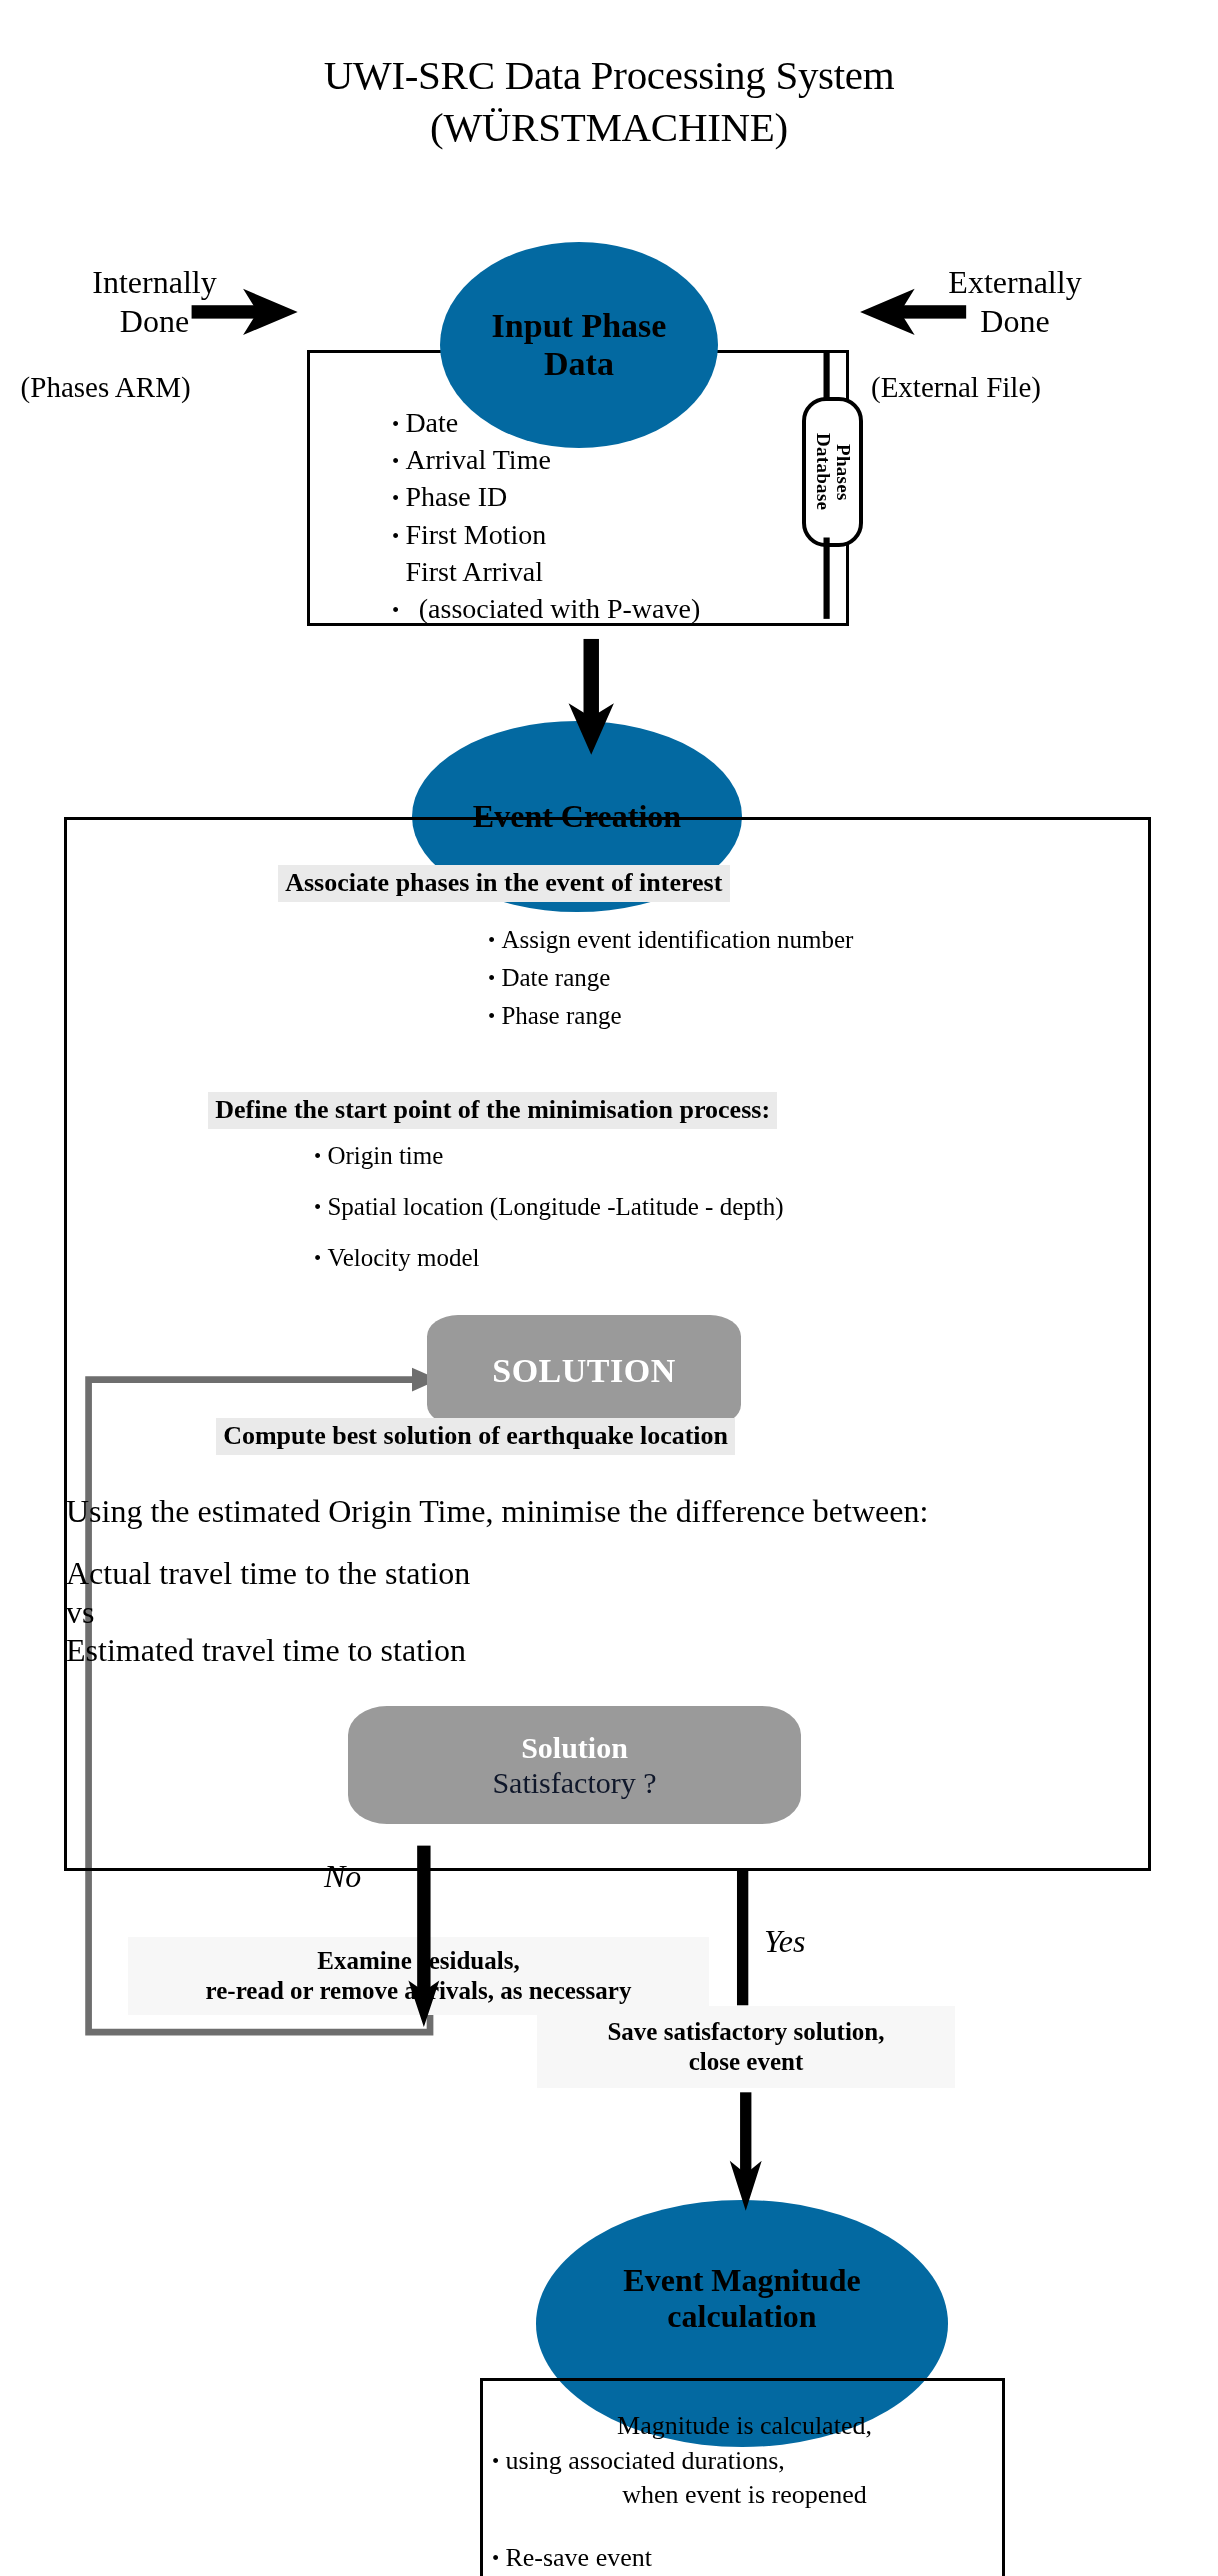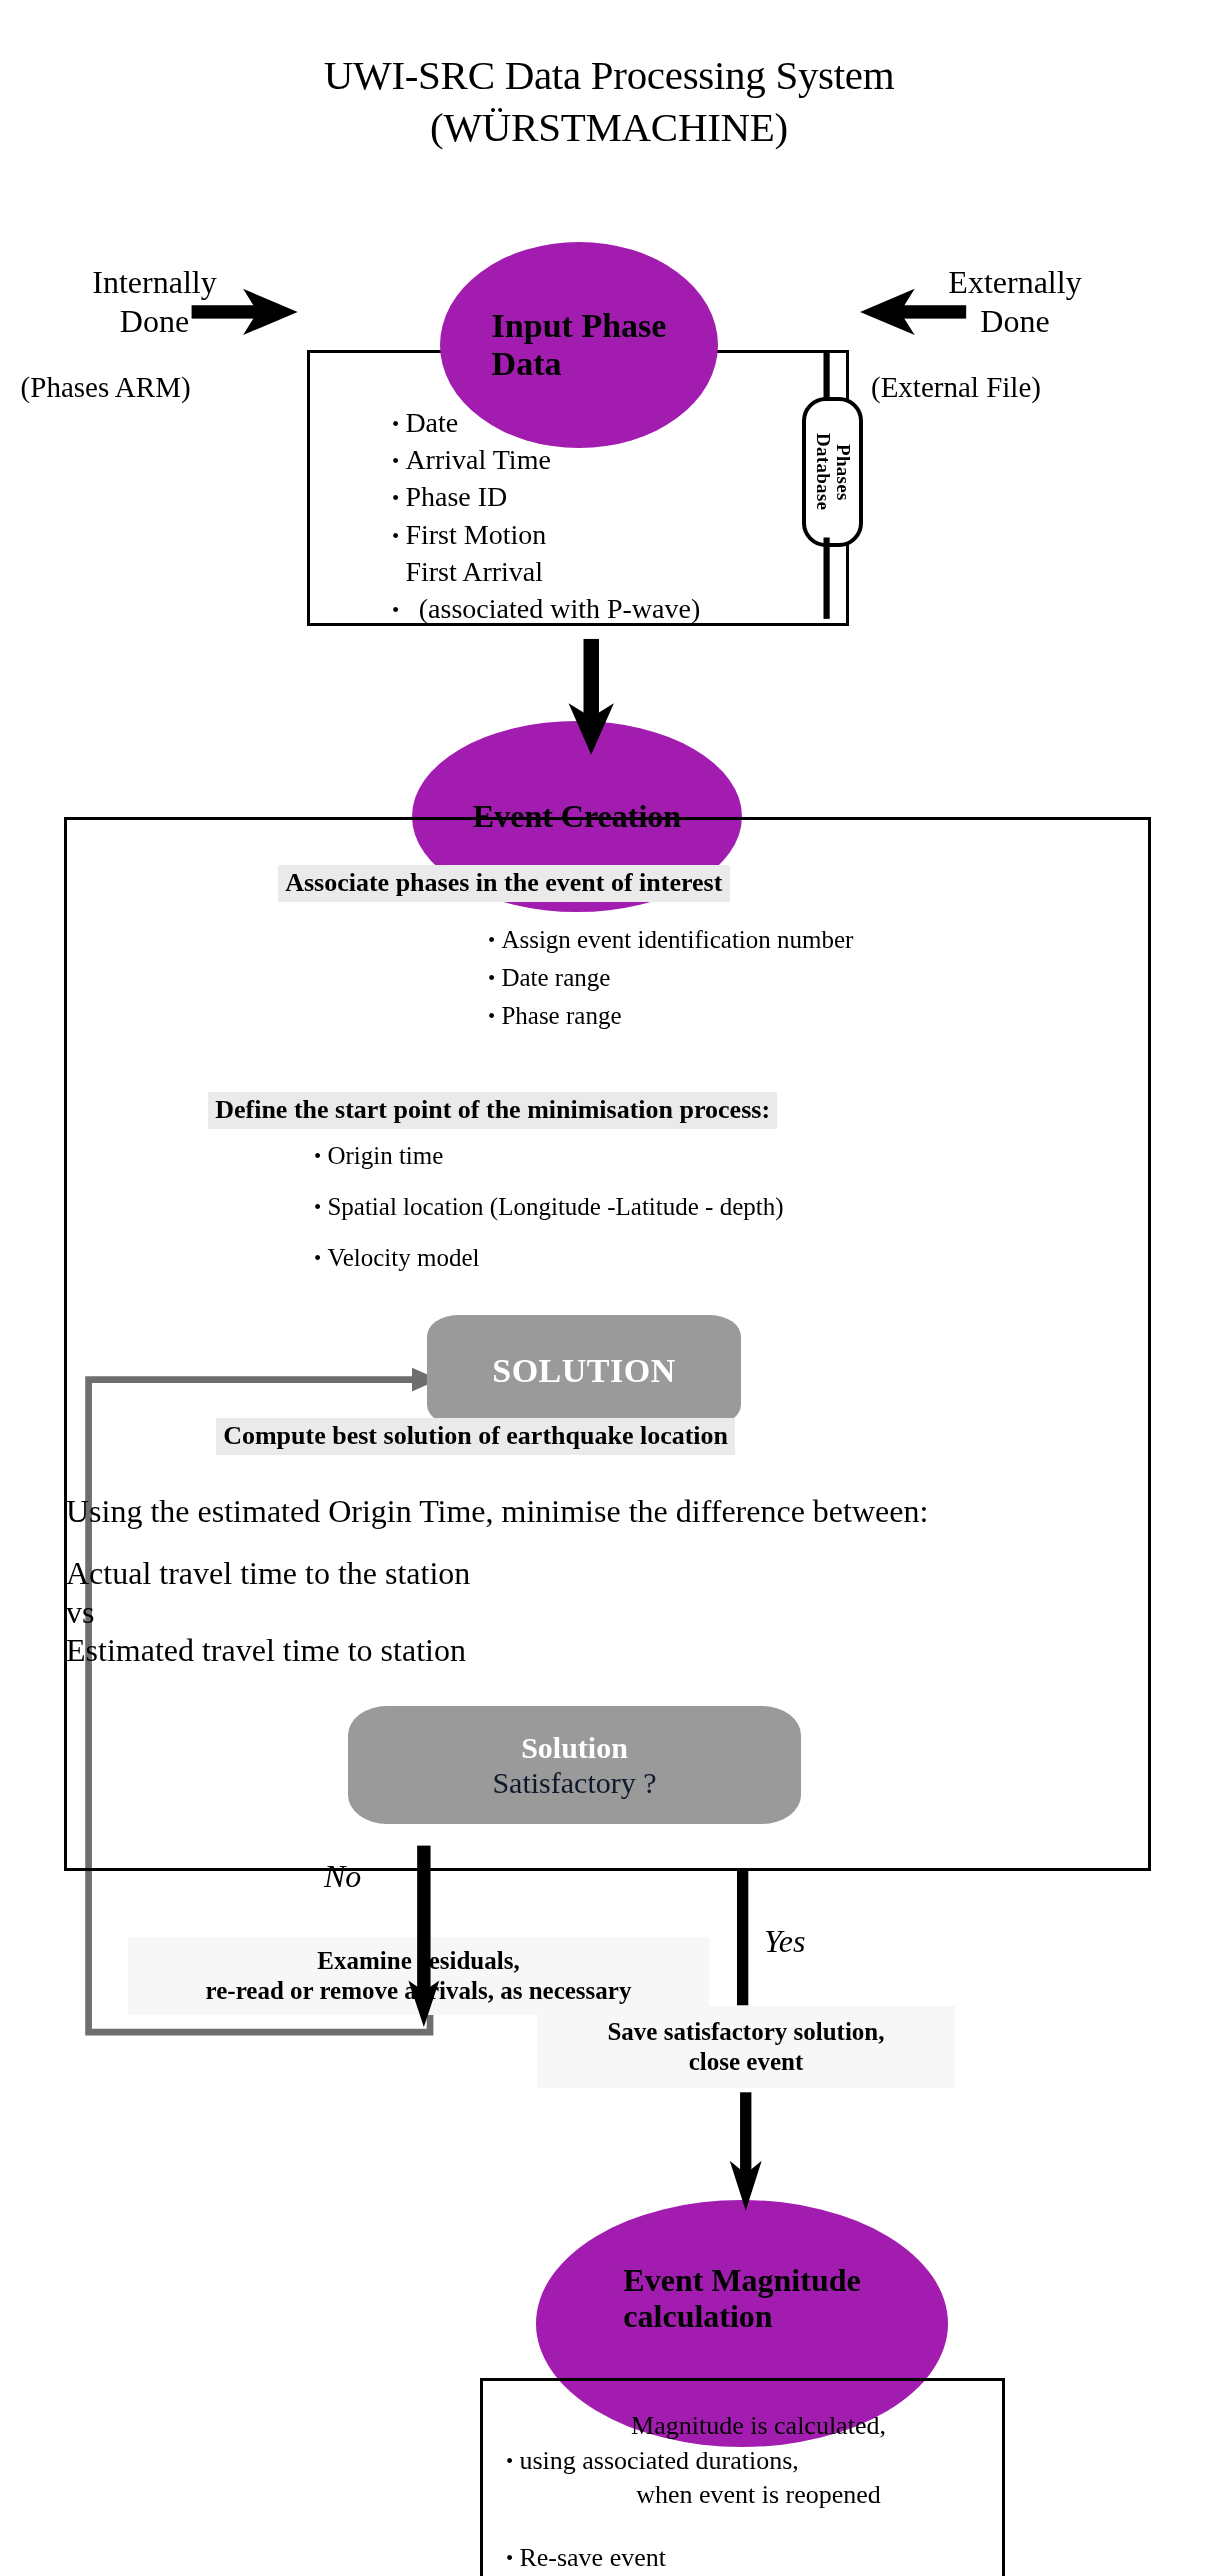--- a/index.html
+++ b/index.html
@@ -28,25 +28,25 @@
     width: 1218px;
     text-align: center;
     font-size: 41px;
     line-height: 1.28;
     letter-spacing: -0.3px;
   }
 
   
   .ellipse {
     border-radius: 50%;
-    background: #a21caf;
+    background: #0369a1;
     display: flex;
     align-items: center;
     justify-content: center;
-    text-align: left;
+    text-align: center;
     font-weight: bold;
     line-height: 1.12;
     font-family: Liberation Serif, serif;
   }
   #ellipse-input {
     left: 440px; top: 242px;
     width: 278px; height: 206px;
     font-size: 34px;
     z-index: 4;
   }
@@ -215,21 +215,21 @@
     line-height: 1.22;
   }
   #box-save {
     left: 537px; top: 2006px;
     width: 418px; height: 82px;
     font-size: 25px;
     line-height: 1.22;
   }
 
   #mag-body {
-    left: 506px; top: 2409px;
+    left: 492px; top: 2409px;
     width: 505px;
     font-size: 26px;
     line-height: 1.28;
     z-index: 5;
   }
   #mag-body .centered { text-align: center; }
   #mag-body .row { margin-top: 2.1px; }
 
   
   .branch-label { font-size: 32px; z-index: 6; font-style: italic; }

